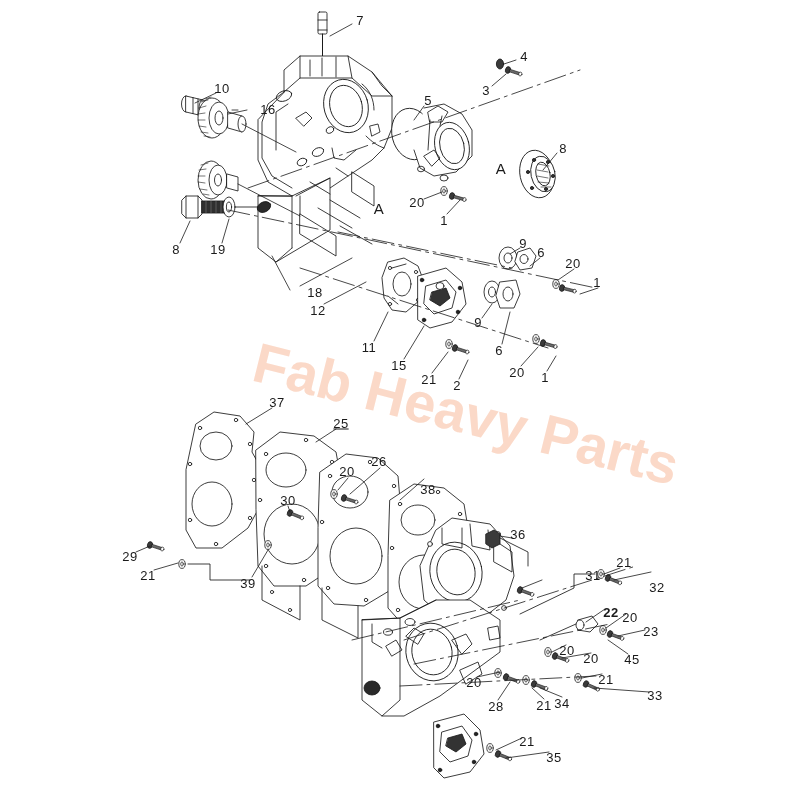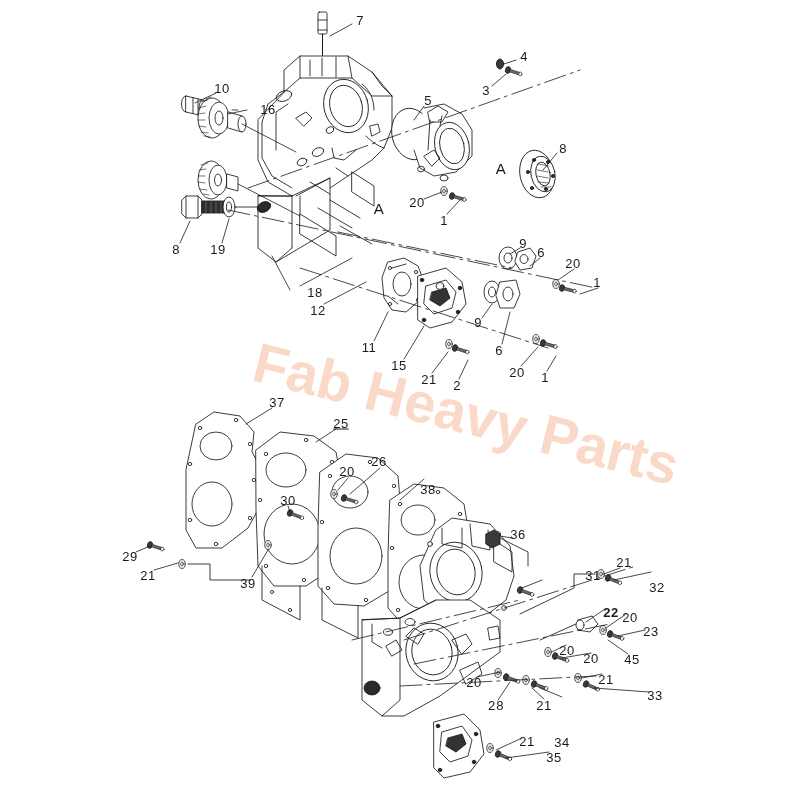--- a/index.html
+++ b/index.html
@@ -564,23 +564,23 @@
       <div class="callout" style="left: 548px; top: 575px; margin-left: 45px;">31</div>
       <div class="callout" style="left: 624px; top: 562px;">21</div>
       <div class="callout" style="left: 657px; top: 574px; margin-top: 13px;">32</div>
       <div class="callout" style="left: 611px; top: 612px; font-weight: bold;">22</div>
       <div class="callout" style="left: 630px; top: 617px;">20</div>
       <div class="callout" style="left: 651px; top: 631px;">23</div>
       <div class="callout" style="left: 567px; top: 650px;">20</div>
       <div class="callout" style="left: 591px; top: 658px;">20</div>
       <div class="callout" style="left: 632px; top: 659px;">45</div>
       <div class="callout" style="left: 474px; top: 682px;">20</div>
-      <div class="callout" style="left: 496px; top: 706px; font-family: Liberation Mono, monospace;">28</div>
+      <div class="callout" style="left: 496px; top: 706px;">28</div>
       <div class="callout" style="left: 544px; top: 705px;">21</div>
-      <div class="callout" style="left: 562px; top: 742px;">34</div>
+      <div class="callout" style="left: 562px; top: 703px;">34</div>
       <div class="callout" style="left: 606px; top: 679px;">21</div>
       <div class="callout" style="left: 655px; top: 695px;">33</div>
       <div class="callout" style="left: 527px; top: 741px;">21</div>
       <div class="callout" style="left: 554px; top: 757px;">35</div>
       <div class="callout sec" style="left: 501px; top: 168px;">A</div>
       <div class="callout sec" style="left: 379px; top: 208px;">A</div>
     </div>
 
 </div>
 

